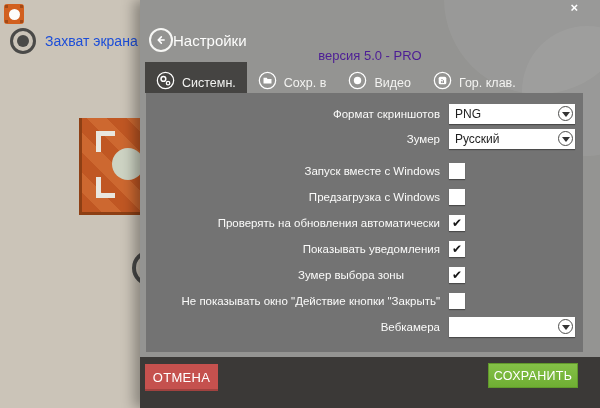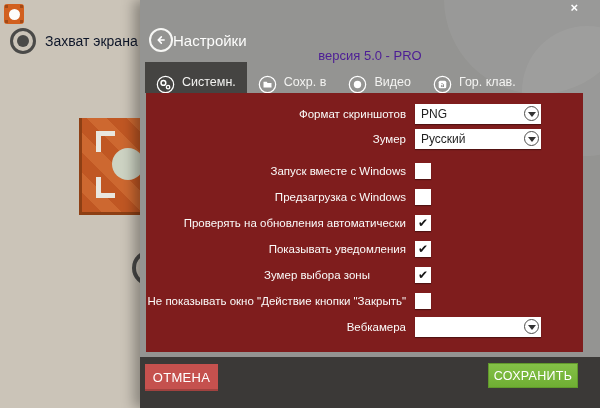--- a/index.html
+++ b/index.html
@@ -11,21 +11,21 @@
   .app-logo { position:absolute; left:4px; top:4px; width:20px; height:20px;
               background:#d2601f; border-radius:3px; }
   .app-logo::before { content:''; position:absolute; left:4.5px; top:4.5px; width:11px; height:11px;
               border-radius:50%; background:#fdfdfb; }
   .app-logo::after { content:''; position:absolute; left:1px; top:1px; width:3px; height:3px;
               background:#a34a16; box-shadow:15px 0 #a34a16, 0 15px #a34a16, 15px 15px #a34a16; }
   .capture-row { position:absolute; left:10px; top:28px; display:flex; align-items:center; gap:9px; }
   .rec-icon { width:26px; height:26px; border:3px solid #4a4a48; border-radius:50%;
               display:flex; align-items:center; justify-content:center; background:transparent; }
   .rec-dot { width:12px; height:12px; border-radius:50%; background:#4a4a48; }
-  .capture-label { font-size:14px; color:#0f172a; }
+  .capture-label { font-size:14px; color:#1d4ed8; }
   .dd-tri { width:0; height:0; border-left:6px solid transparent; border-right:6px solid transparent;
             border-top:7px solid #8e897f; margin-left:4px; }
   .thumb { position:absolute; left:79px; top:118px; width:70px; height:97px;
            background:repeating-linear-gradient(45deg,#c05723 0px,#c05723 14px,#cd6830 14px,#cd6830 28px);
            border-left:3px solid #8d3f14; border-bottom:3px solid #8d3f14; }
   .bracket { position:absolute; width:19px; height:21px; border-color:#e9e7df; }
   .bracket.tl { left:14px; top:13px; border-left:5px solid #e9e7df; border-top:5px solid #e9e7df; }
   .bracket.bl { left:14px; bottom:14px; border-left:5px solid #e9e7df; border-bottom:5px solid #e9e7df; }
   .thumb-circle { position:absolute; left:30px; top:30px; width:32px; height:32px;
                   border-radius:50%; background:#cdd3c3; }
@@ -40,29 +40,29 @@
   .d2 { width:130px; height:130px; right:-52px; top:26px; }
   .close { position:absolute; top:1px; right:22px; font-size:13px; font-weight:bold; color:#fff; line-height:14px; }
   .version { position:absolute; top:7px; left:0; width:100%; text-align:center;
              font-size:13px; color:#4c1d95;margin-top:41px; }
   .title-row { position:absolute; top:28px; left:9px; display:flex; align-items:center; gap:0; }
   .back { width:24px; height:24px; border:2px solid #f6f6f4; border-radius:50%;
           display:flex; align-items:center; justify-content:center; }
   .title { font-size:15px; color:#fdfdfc; }
 
   .tabs { position:absolute; left:5px; top:62px; height:31px; display:flex; align-items:stretch; }
-  .tab { display:flex; align-items:flex-start; gap:7px; padding:13px 11px; font-size:12.5px; color:#f3f3f1; }
+  .tab { display:flex; align-items:flex-end; gap:7px; padding:3px 11px; font-size:12.5px; color:#f3f3f1; }
   .tab.active { background:#454442; }
   .ticon { width:19px; height:19px; display:flex; }
   .ticon svg { width:19px; height:19px; }
 
-  .content { position:absolute; left:6px; top:93px; right:17px; bottom:56px; background:#7f1d1d; }
+  .content { position:absolute; left:6px; top:93px; right:17px; bottom:56px; background:#737373; }
   .form-row { position:absolute; left:0; width:100%; height:26px; display:flex; align-items:center; }
   .flabel { flex:1; text-align:right; font-size:11.5px; color:#fbfbfa; margin-right:9px; white-space:nowrap; }
-  .ctl { width:168px; flex:none; display:flex; align-items:center; }
+  .ctl { width:134px; flex:none; display:flex; align-items:center; }
   .select { width:126px; height:20px; background:#fff; position:relative; display:flex; align-items:center;
             padding:0 22px 0 6px; font-size:12px; color:#1f1f1f; box-shadow:0 1px 1px rgba(0,0,0,.35); }
   .sval { overflow:hidden; white-space:nowrap; }
   .arr { position:absolute; right:2px; top:2px; width:15px; height:15px; border:1px solid #4e4e4c;
          border-radius:50%; display:flex; align-items:center; justify-content:center; }
   .arr::after { content:''; width:0; height:0; border-left:4px solid transparent;
                 border-right:4px solid transparent; border-top:5px solid #333; margin-top:1px; }
   .checkbox { width:16px; height:16px; background:#fff; display:flex; align-items:center;
               justify-content:center; box-shadow:0 1px 1px rgba(0,0,0,.35); }
   .mark { font-size:12px; color:#141414; line-height:16px; }

